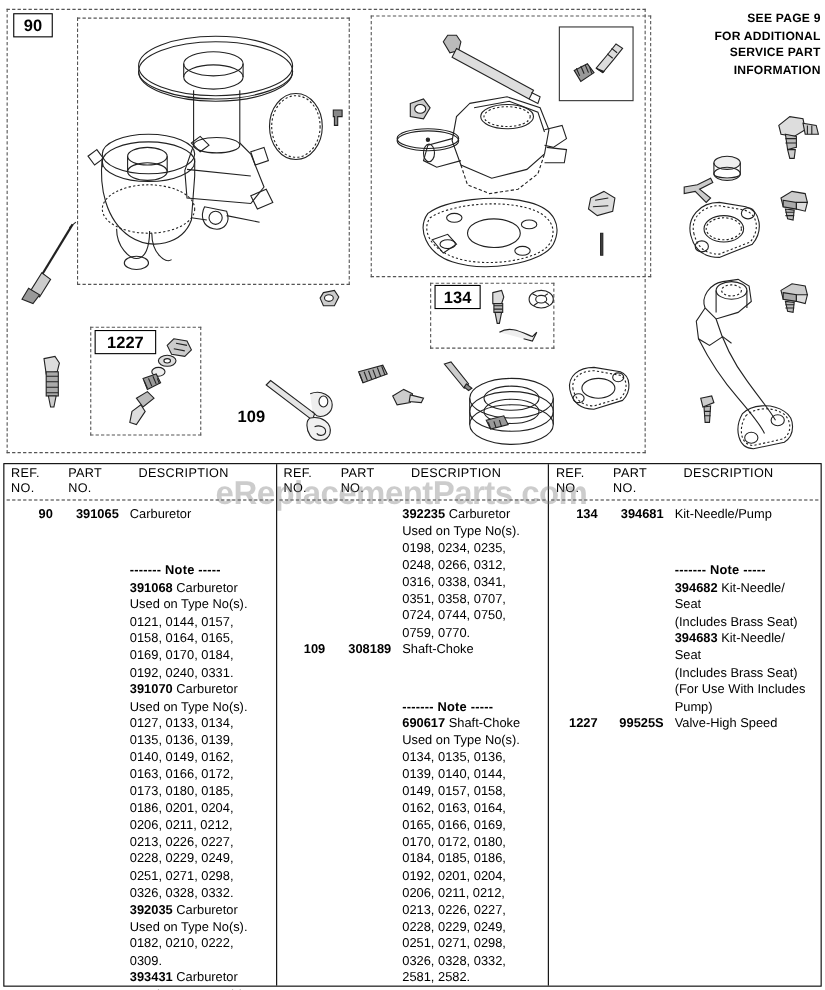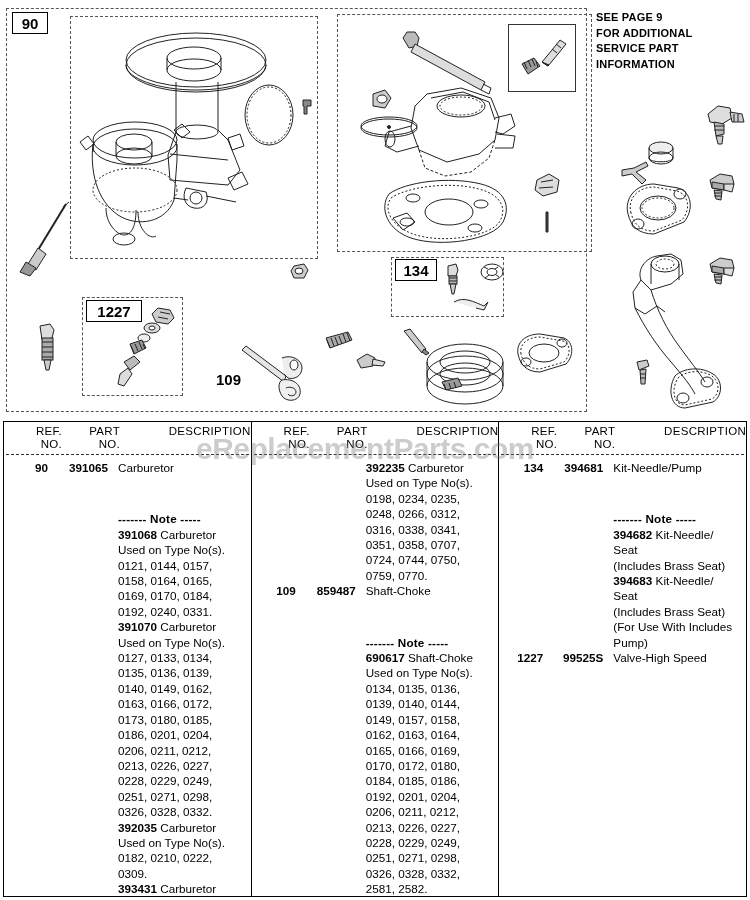--- a/index.html
+++ b/index.html
@@ -91,21 +91,21 @@
     z-index: 6;
   }
   #label-109 {
     left: 216px; top: 371px;
   }
 
   #service-note {
     position: absolute;
     left: 596px; top: 10px;
     width: 150px;
-    text-align: left;
+    text-align: right;
     font-size: 11px;
     font-weight: bold;
     line-height: 15.5px;
     letter-spacing: 0.2px;
   }
   #service-note div { white-space: nowrap; }
 
   .art { position: absolute; }
   .art svg { display: block; overflow: visible; }
 
@@ -143,21 +143,21 @@
 
   .col-head {
     display: flex;
     height: 32px;
     padding-top: 3px;
     box-sizing: border-box;
   }
   .hd {
     font-size: 11.5px;
     line-height: 13px;
-    text-align: right;
+    text-align: left;
     letter-spacing: 0.3px;
   }
   .hd-ref  { width: 52px; padding-left: 6px; }
   .hd-part { width: 58px; }
   .hd-desc { flex: 1; padding-left: 6px; }
   .hd span { display: block; }
 
   .head-rule {
     border-bottom: 1px dashed #333;
     margin: 0 2px 0 2px;
@@ -722,21 +722,21 @@
           <div class="c-part"></div>
           <div class="c-desc">0724, 0744, 0750,</div>
         </div>
         <div class="prow">
           <div class="c-ref"></div>
           <div class="c-part"></div>
           <div class="c-desc">0759, 0770.</div>
         </div>
         <div class="prow">
           <div class="c-ref">109</div>
-          <div class="c-part">859487</div>
+          <div class="c-part">308189</div>
           <div class="c-desc">Shaft-Choke</div>
         </div>
         <div class="prow">
           <div class="c-ref"></div>
           <div class="c-part"></div>
           <div class="c-desc note-line">------- Note -----</div>
         </div>
         <div class="prow">
           <div class="c-ref"></div>
           <div class="c-part"></div>

